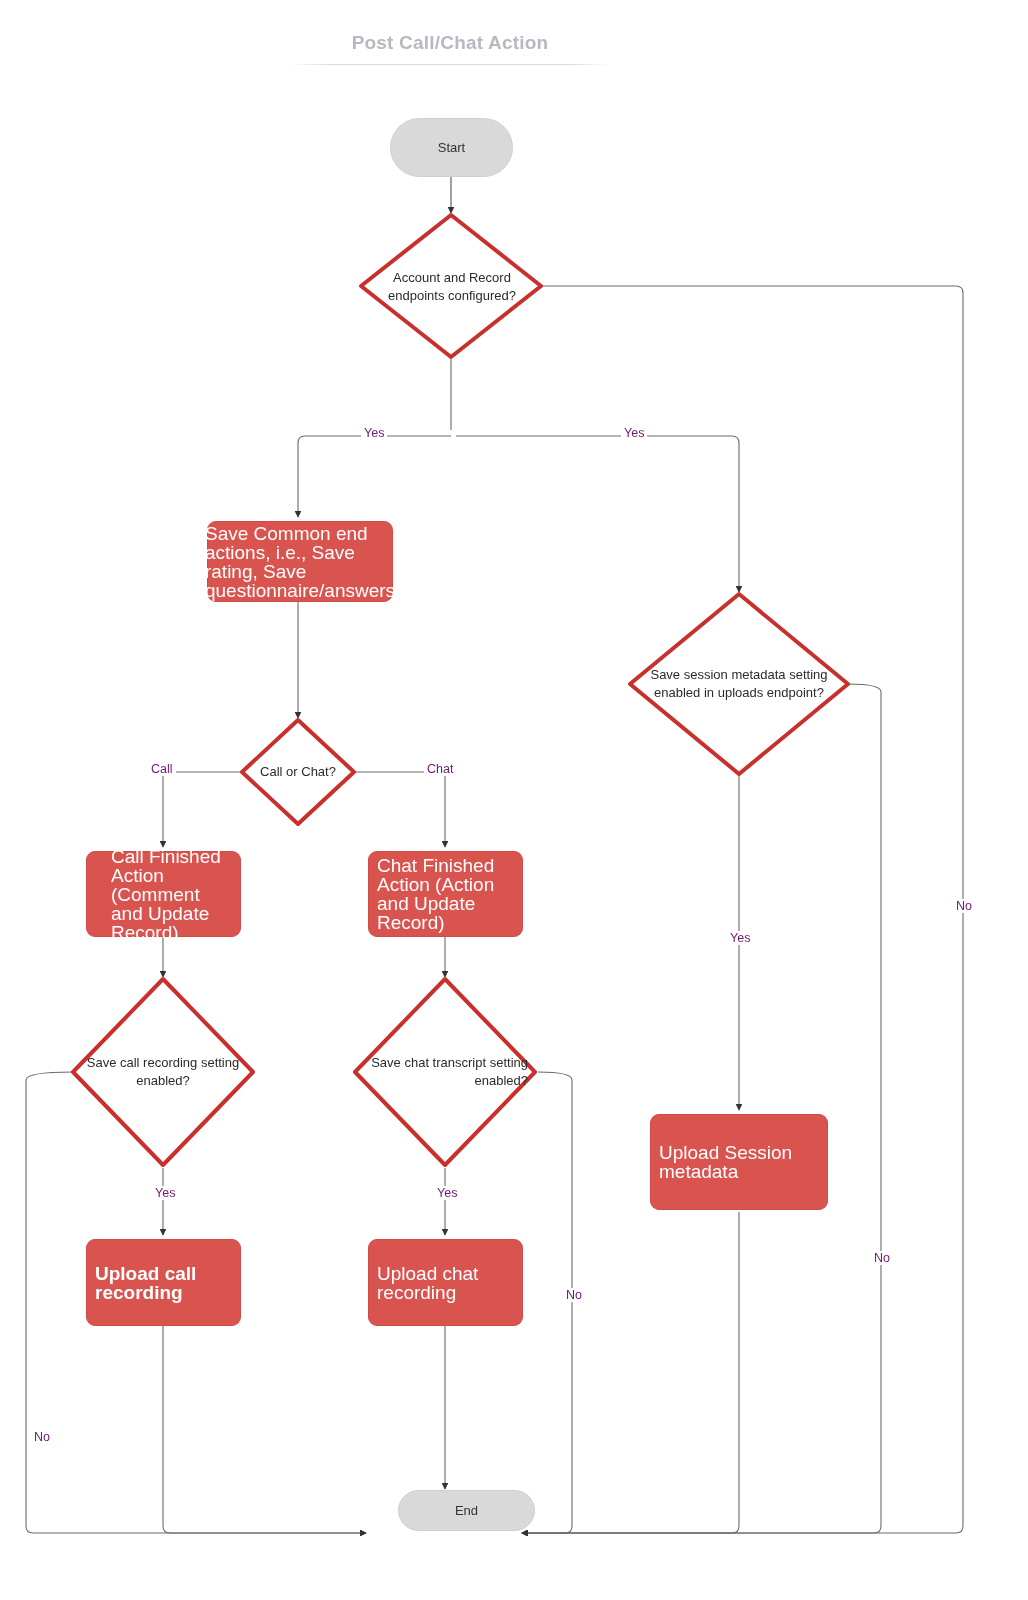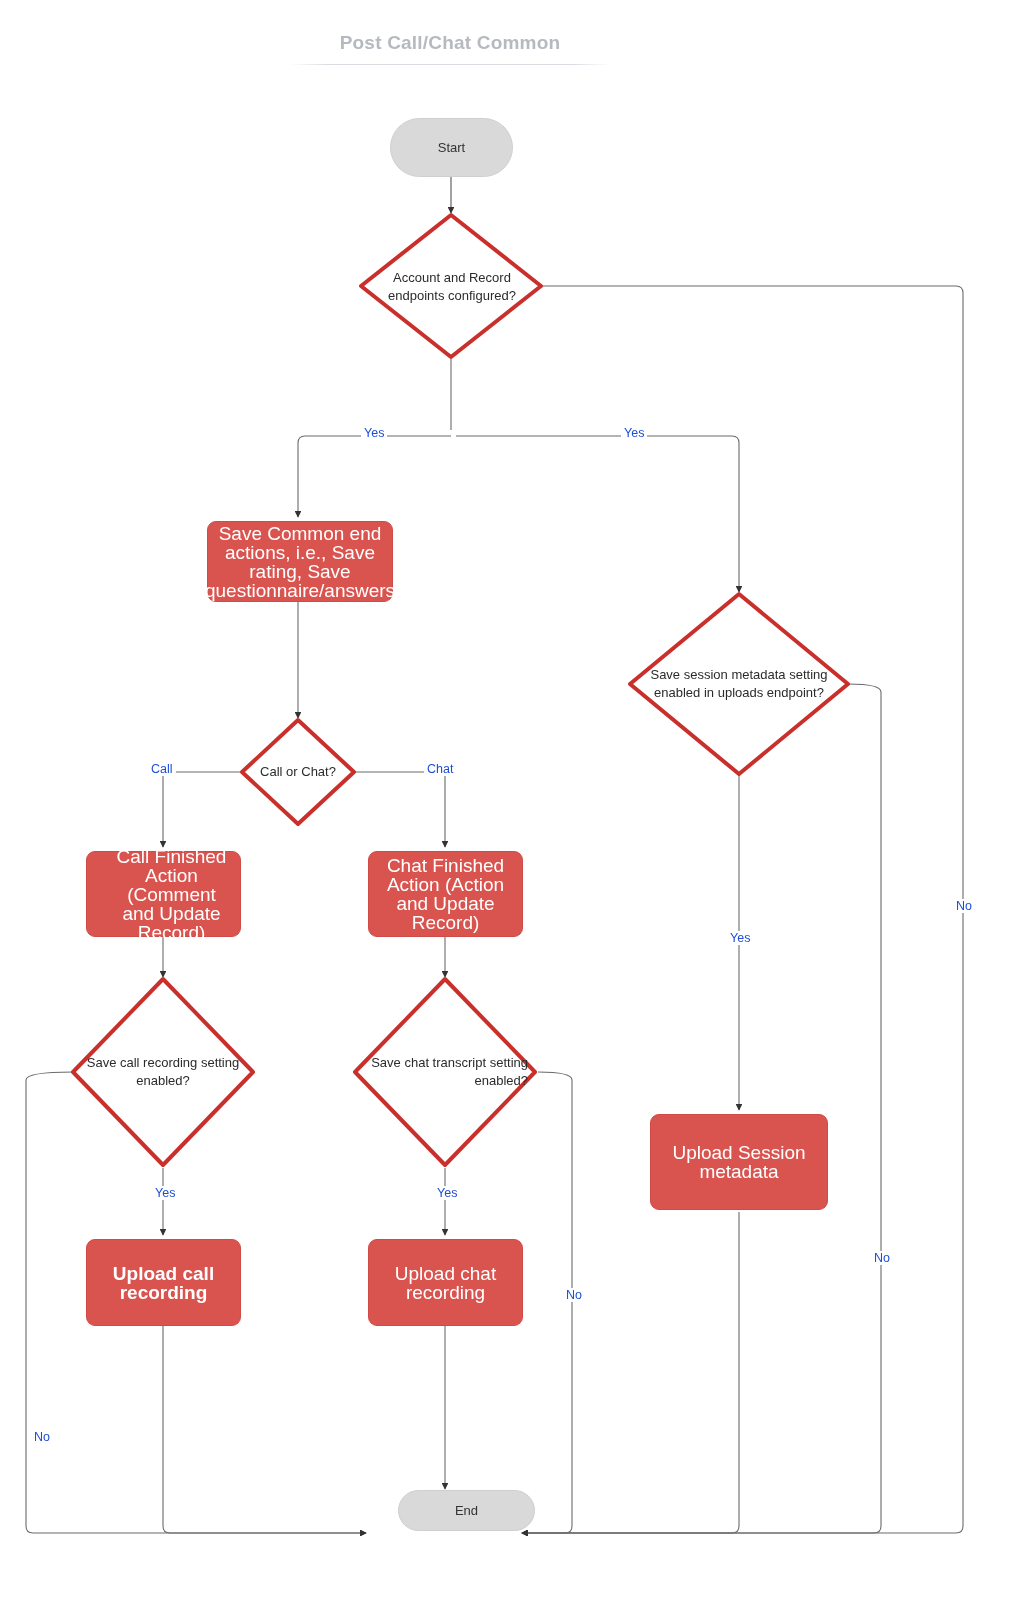--- a/index.html
+++ b/index.html
@@ -38,21 +38,20 @@
     width: 320px;
     height: 1px;
     background: linear-gradient(to right, #ffffff, #d9dbe0 12%, #d9dbe0 88%, #ffffff);
   }
   .node {
     position: absolute;
     box-sizing: border-box;
     display: flex;
     align-items: center;
     justify-content: center;
-    text-align: center;
   }
   .node-terminator {
     background: #d9d9d9;
     border: 1px solid #cfcfcf;
     border-radius: 32px;
     color: #333333;
     font-size: 13px;
   }
   .node-process {
     background: #d9534f;
@@ -70,21 +69,21 @@
     justify-content: center;
     text-align: center;
     color: #2b2b2b;
     font-size: 13px;
     line-height: 18px;
     pointer-events: none;
   }
   .edge-label {
     position: absolute;
     background: #ffffff;
-    color: #1d4ed8;
+    color: #701a75;
     font-size: 12.5px;
     padding: 0 3px;
     white-space: nowrap;
   }
 </style>
 </head>
 <body>
 
 <svg id="canvas" viewBox="0 0 1028 1600" xmlns="http://www.w3.org/2000/svg">
   <defs>
@@ -135,21 +134,21 @@
 
   <g fill="#ffffff" stroke="#c9302c" stroke-width="4" stroke-linejoin="round">
     <polygon points="451,215 541,286 451,357 361,286"></polygon>
     <polygon points="298,720 354,772 298,824 242,772"></polygon>
     <polygon points="163,979 253,1072 163,1165 73,1072"></polygon>
     <polygon points="445,979 535,1072 445,1165 355,1072"></polygon>
     <polygon points="739,594 848,684 739,774 630,684"></polygon>
   </g>
 </svg>
 
-<div class="diagram-title">Post Call/Chat Common</div>
+<div class="diagram-title">Post Call/Chat Action</div>
 <div class="title-rule"></div>
 
 <div class="node node-terminator" style="left:390px; top:118px; width:123px; height:59px;">
   <span>Start</span>
 </div>
 
 <div class="node node-terminator" style="left:398px; top:1490px; width:137px; height:41px;">
   <span>End</span>
 </div>
 

